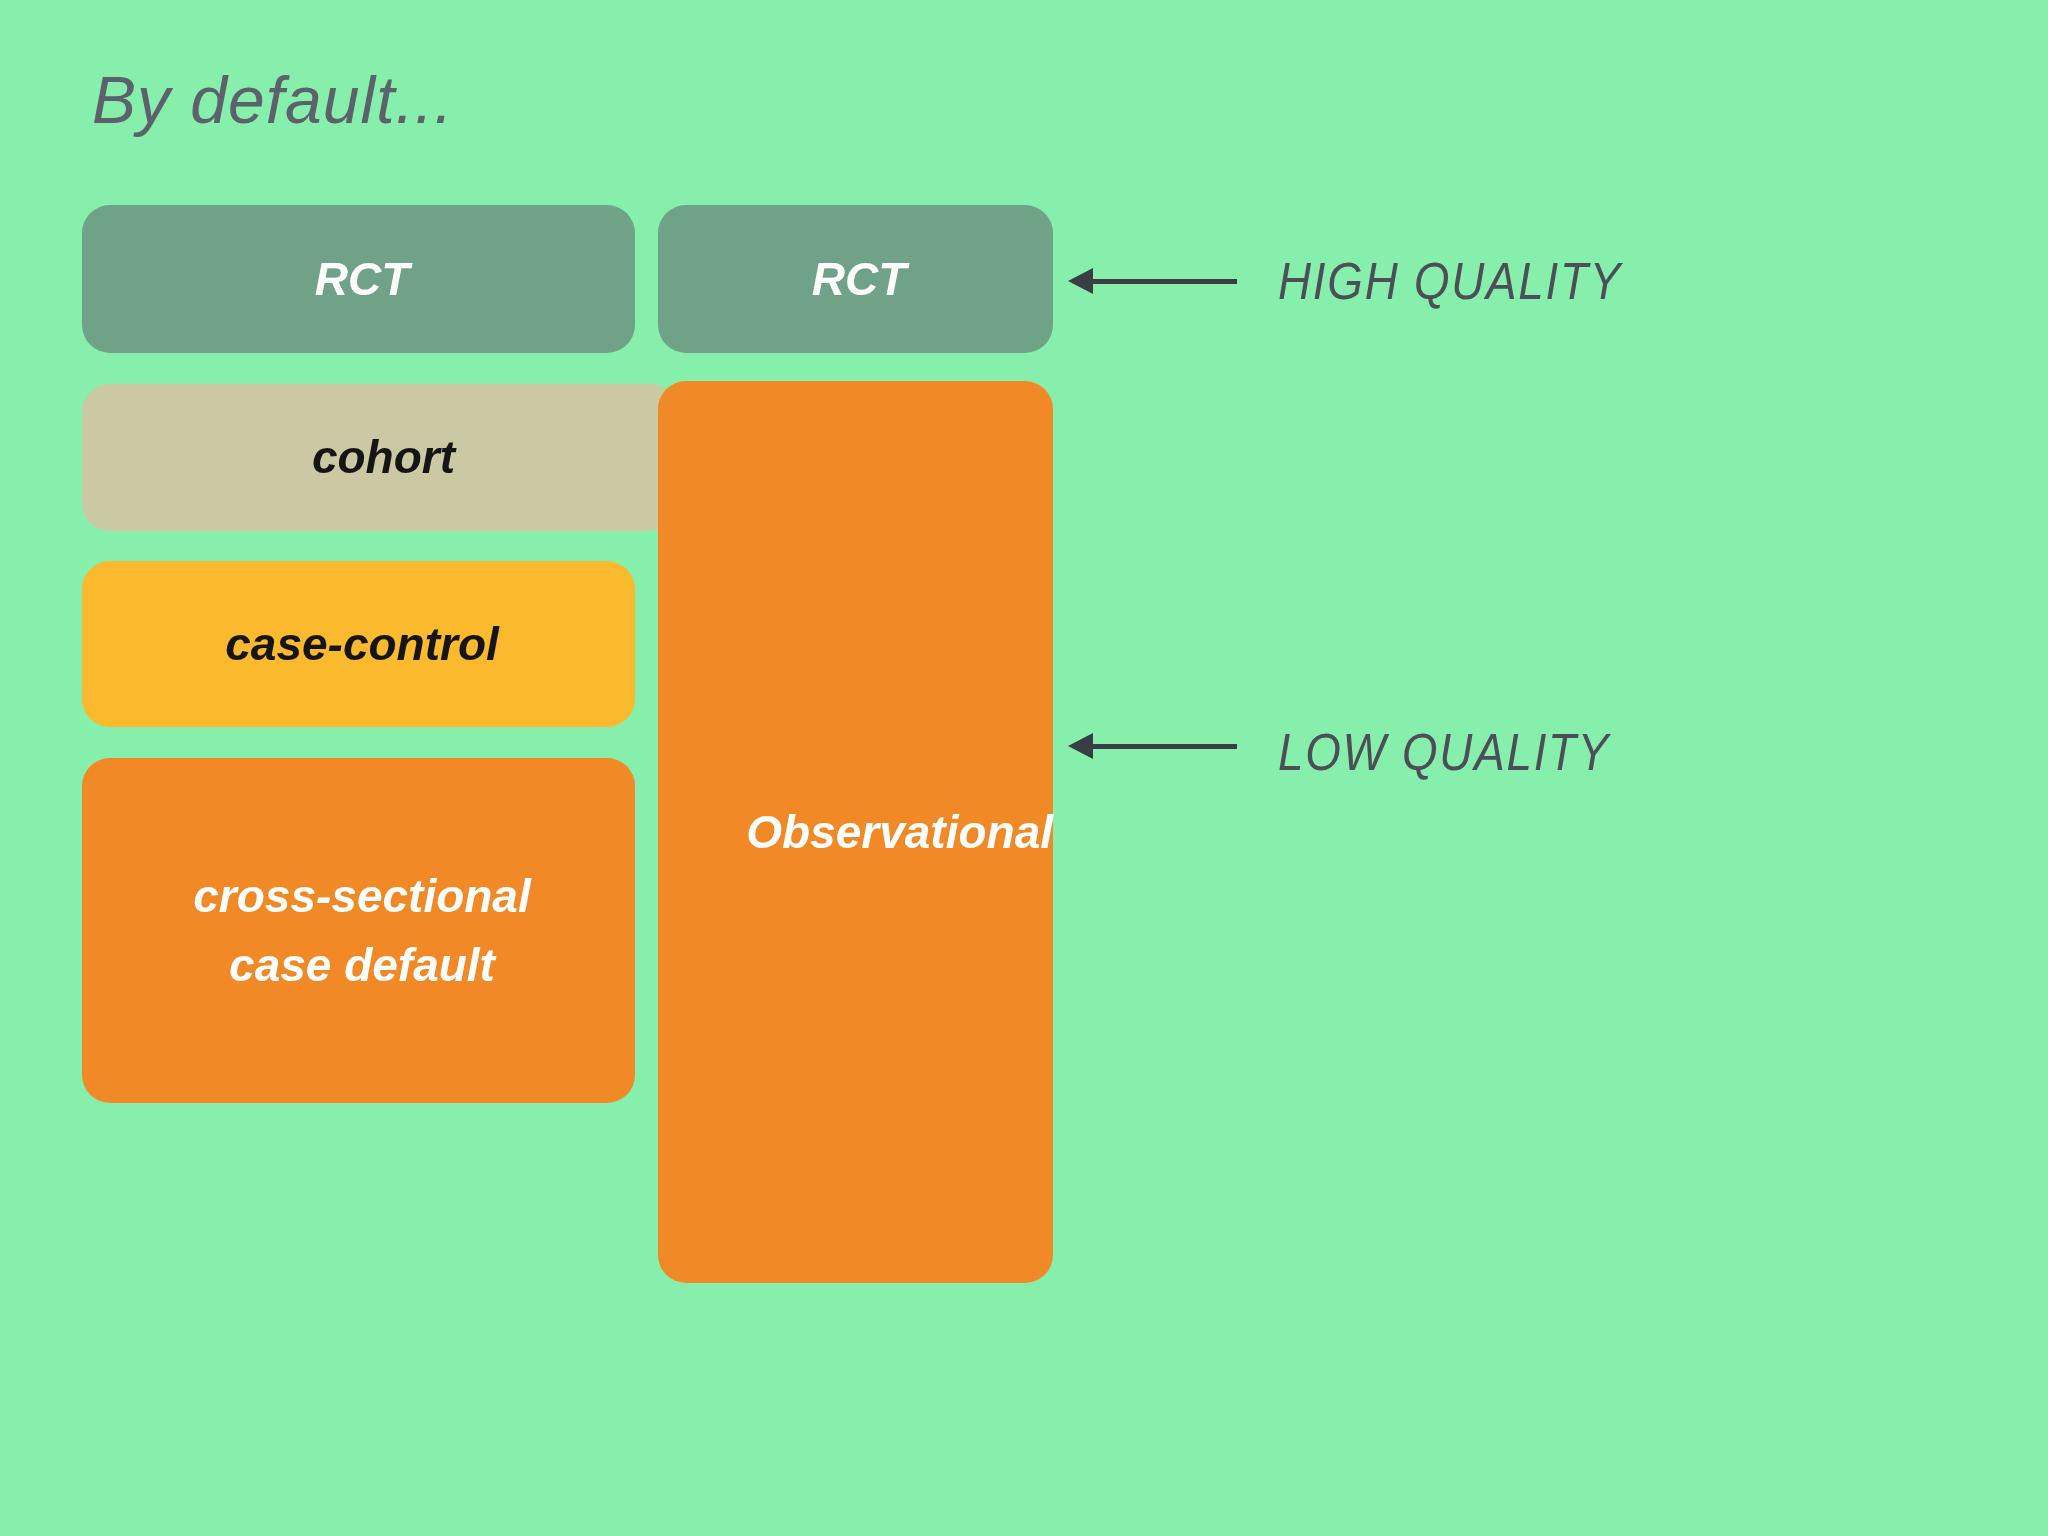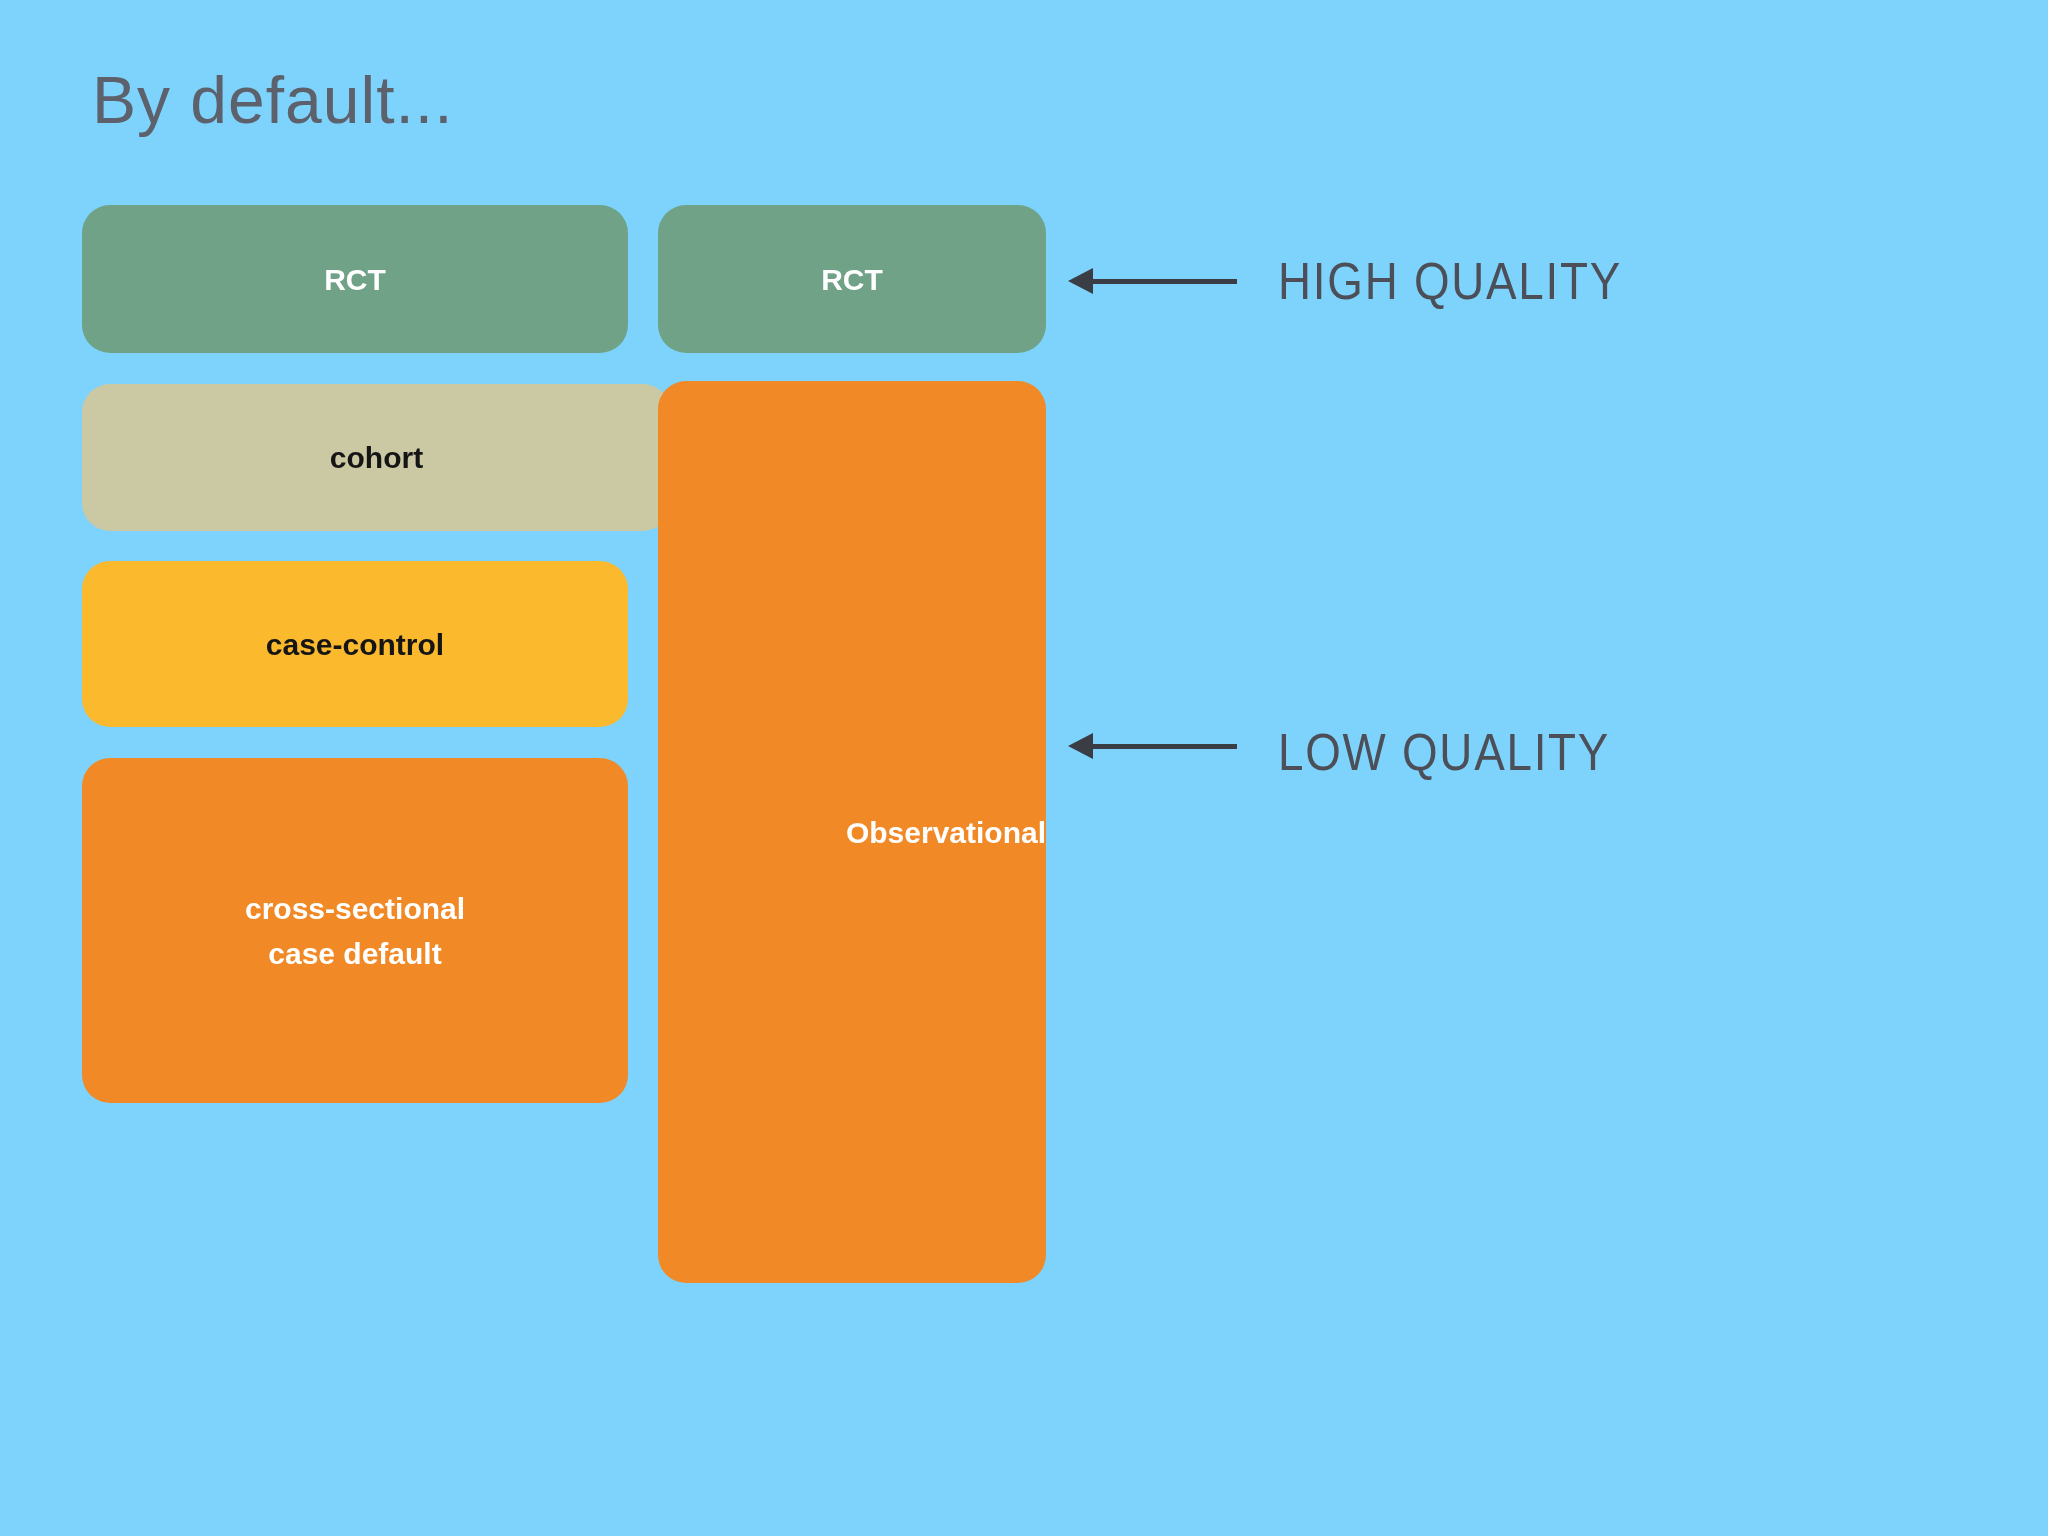--- a/index.html
+++ b/index.html
@@ -28,23 +28,24 @@
 
   
   .box {
     position: absolute;
     border-radius: 28px;
     display: flex;
     flex-direction: column;
     align-items: center;
     justify-content: center;
     text-align: center;
-    font-size: 30px;
+    font-size: 46px;
     font-weight: 600;
     line-height: 1.5;
+    padding-left: 7px;
   }
   .box-rct-left        { left: 82px;  top: 205px; width: 546px; height: 148px; }
   .box-rct-right       { left: 658px; top: 205px; width: 388px; height: 148px; }
   .box-cohort          { left: 82px;  top: 384px; width: 589px; height: 147px; }
   .box-case-control    { left: 82px;  top: 561px; width: 546px; height: 166px; }
   .box-cross-sectional { left: 82px;  top: 758px; width: 546px; height: 345px; }
   .box-observational   { left: 658px; top: 381px; width: 388px; height: 902px; align-items: flex-end; }
 
   
   .arrow { position: absolute; }
@@ -85,21 +86,21 @@
     display: inline-block;
     transform: scaleX(0.88);
     transform-origin: left center;
   }
   .label-high { top: 248px; }
   .label-low  { top: 719px; }
 </style>
 </head>
 <body>
 
-<div class="slide" style="background-color: #7dd3fc;">
+<div class="slide" style="background-color: #86efac; font-style: italic;">
 
   <div class="slide-title" style="color: rgb(93, 97, 107);">By default...</div>
 
   <div class="box box-rct-left" style="background-color: rgb(111, 162, 135); color: rgb(255, 255, 255);">
     <span>RCT</span>
   </div>
 
   <div class="box box-cohort" style="background-color: rgb(203, 200, 164); color: rgb(21, 21, 21);">
     <span>cohort</span>
   </div>

